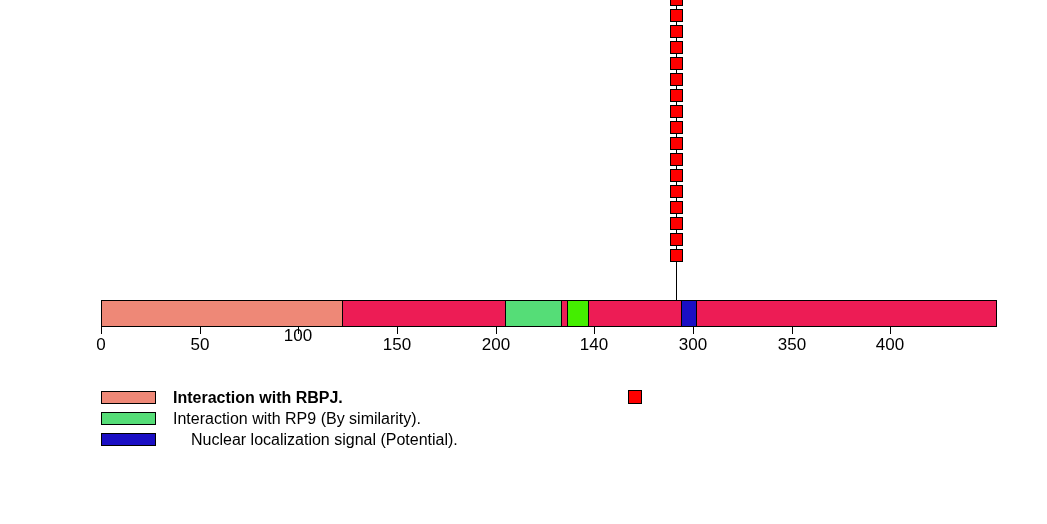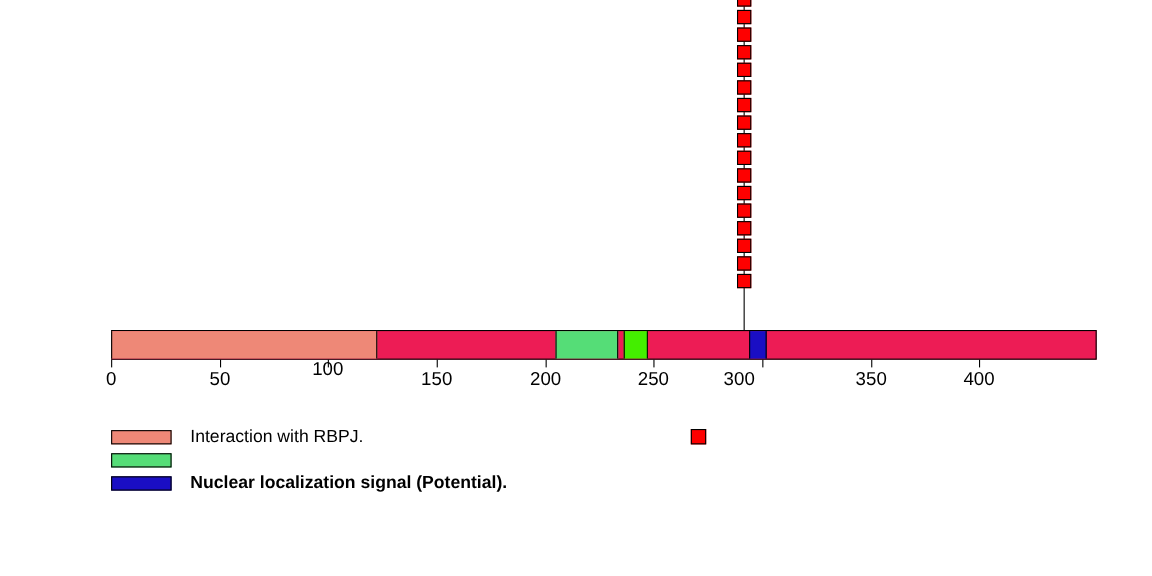--- a/index.html
+++ b/index.html
@@ -149,37 +149,38 @@
       <div class="axis-tick" style="left: 693px; top: 327px; height: 7px;"></div>
       <div class="axis-tick" style="left: 792px; top: 327px; height: 7px;"></div>
       <div class="axis-tick" style="left: 890px; top: 327px; height: 7px;"></div>
     </div>
   <div id="axis-labels">
       <div class="axis-label" style="left: 61px; top: 335px; width: 80px;">0</div>
       <div class="axis-label" style="left: 160px; top: 335px; width: 80px;">50</div>
       <div class="axis-label" style="left: 258px; top: 326px; width: 80px;">100</div>
       <div class="axis-label" style="left: 357px; top: 335px; width: 80px;">150</div>
       <div class="axis-label" style="left: 456px; top: 335px; width: 80px;">200</div>
-      <div class="axis-label" style="left: 554px; top: 335px; width: 80px;">250</div>
-      <div class="axis-label" style="left: 632px; top: 335px; width: 80px;">300</div>
+      <div class="axis-label" style="left: 554px; top: 335px; width: 80px;">140</div>
+      <div class="axis-label" style="left: 653px; top: 335px; width: 80px;">300</div>
       <div class="axis-label" style="left: 752px; top: 335px; width: 80px;">350</div>
       <div class="axis-label" style="left: 850px; top: 335px; width: 80px;">400</div>
     </div>
 
   <div id="legend-domains">
       <div class="legend-row" style="left: 101px; top: 388px; width: 420px;">
         <div class="legend-swatch" style="background: rgb(238, 136, 119);"></div>
-        <div class="legend-text" style="left: 72px;">Interaction with RBPJ.</div>
+        <div class="legend-text" style="left: 72px; font-weight: bold;">Interaction with RBPJ.</div>
       </div>
       <div class="legend-row" style="left: 101px; top: 409px; width: 420px;">
         <div class="legend-swatch" style="background: rgb(85, 221, 119);"></div>
+        <div class="legend-text" style="left: 72px;">Interaction with RP9 (By similarity).</div>
       </div>
       <div class="legend-row" style="left: 101px; top: 430px; width: 420px;">
         <div class="legend-swatch" style="background: rgb(26, 14, 196);"></div>
-        <div class="legend-text" style="left: 72px; font-weight: bold;">Nuclear localization signal (Potential).</div>
+        <div class="legend-text" style="left: 90px;">Nuclear localization signal (Potential).</div>
       </div>
     </div>
 
   <div id="legend-mutations">
       <div class="legend-row" style="left: 628px; top: 388px; width: 300px;">
         <div class="legend-swatch square-swatch" style="background: rgb(254, 0, 0);"></div>
       </div>
     </div>
 
 </div>

